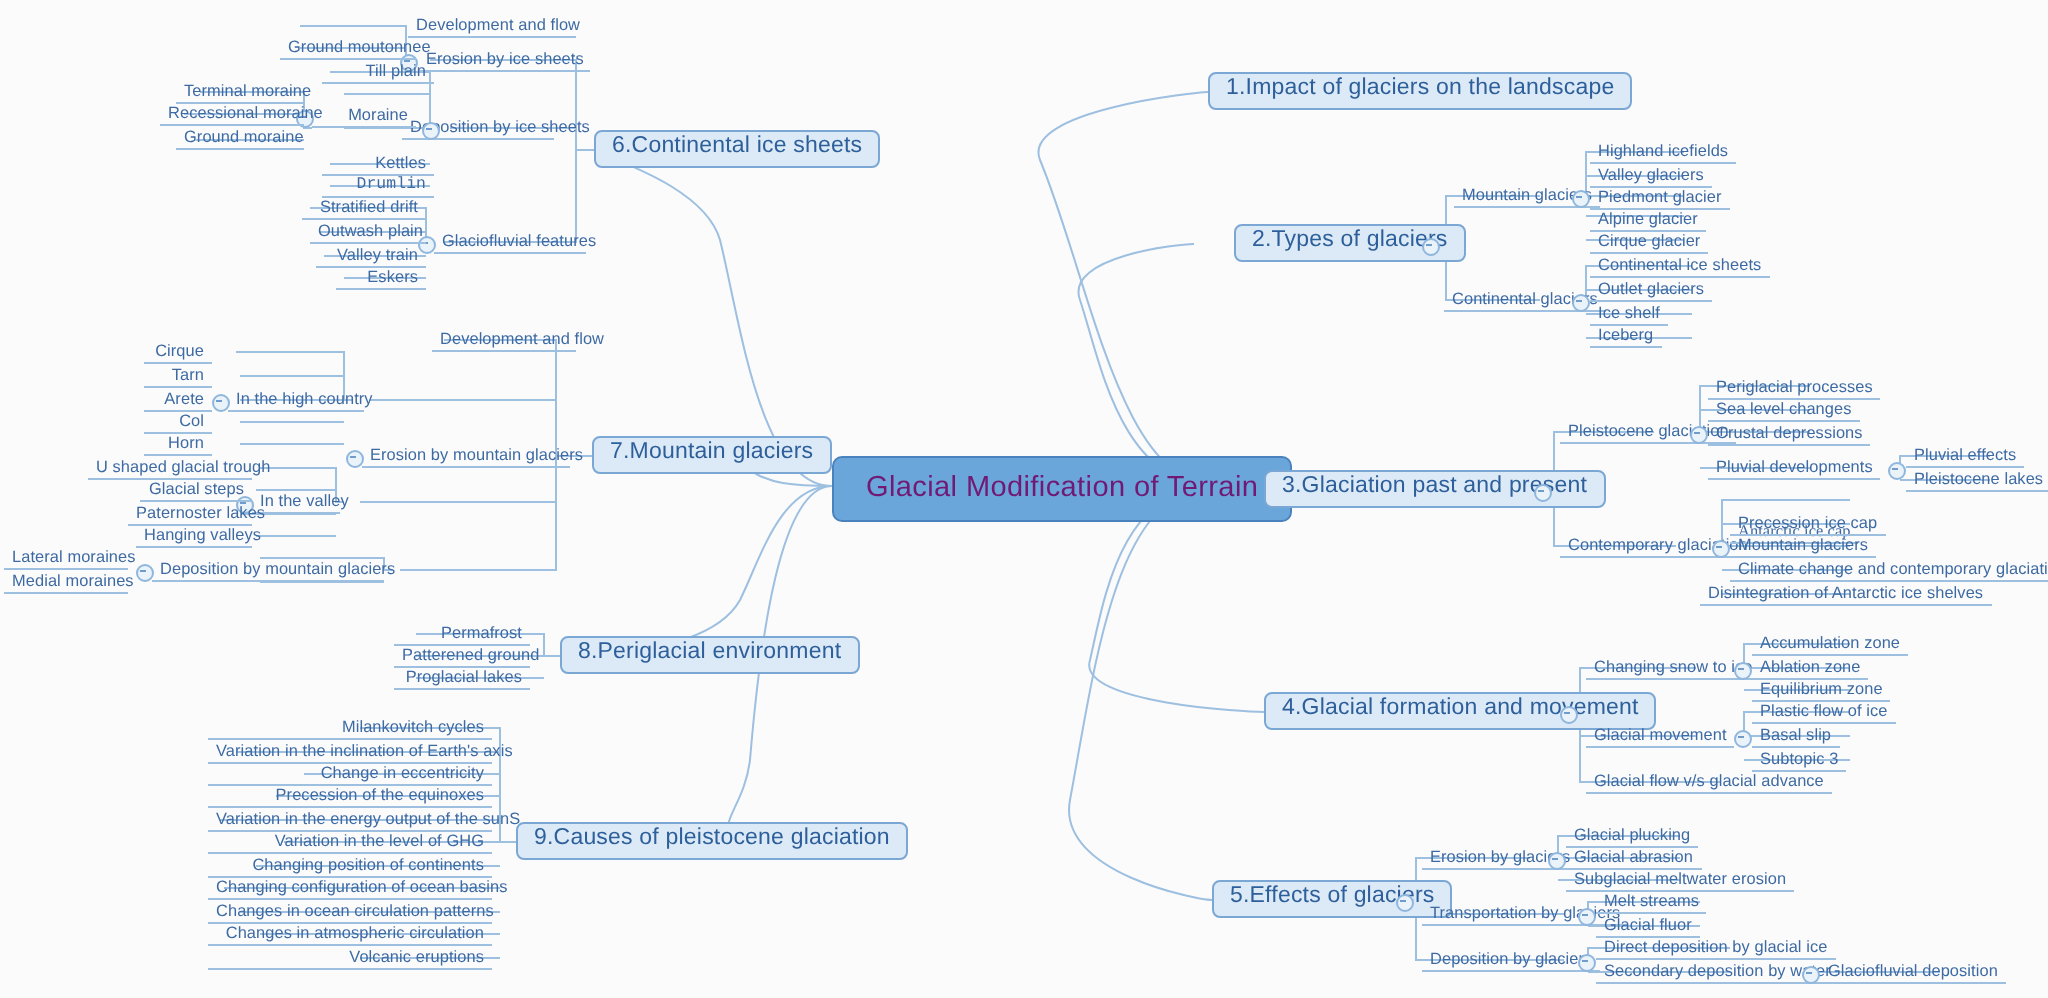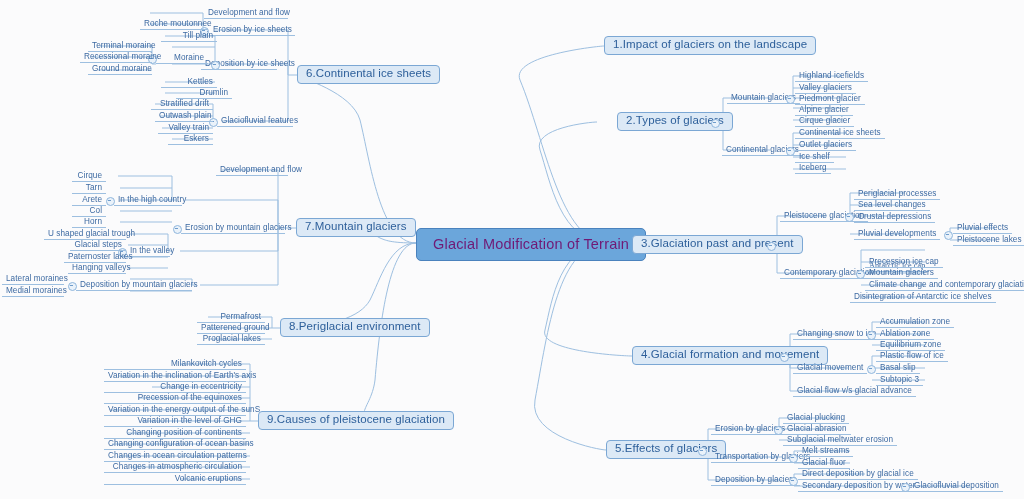--- a/index.html
+++ b/index.html
@@ -278,27 +278,27 @@
   <div class="node leaf r" style="left:798px;top:468px;">Direct deposition by glacial ice</div>
   <div class="node leaf r" style="left:798px;top:480px;">Secondary deposition by water</div>
   <span class="toggle" style="left:901px;top:483px;"></span>
   <div class="node leaf r" style="left:910px;top:480px;">Glaciofluvial deposition</div>
 
   <div class="node lvl1" style="left:297px;top:65px;">6.Continental ice sheets</div>
 
   <div class="node leaf l" style="left:209px;top:24px;width:86px;">Erosion by ice sheets</div>
   <span class="toggle" style="left:200px;top:27px;"></span>
   <div class="node leaf l" style="left:204px;top:7px;width:84px;">Development and flow</div>
-  <div class="node leaf l" style="left:140px;top:18px;width:68px;">Roche moutonnee</div>
+  <div class="node leaf l" style="left:140px;top:18px;width:68px;">Ground moutonnee</div>
 
   <div class="node leaf l" style="left:201px;top:58px;width:76px;">Deposition by ice sheets</div>
   <span class="toggle" style="left:211px;top:61px;"></span>
   <div class="node leaf l" style="left:161px;top:30px;width:56px;">Till plain</div>
   <div class="node leaf l" style="left:161px;top:76px;width:56px;">Kettles</div>
-  <div class="node leaf l" style="left:176px;top:87px;width:56px;">Drumlin</div>
+  <div class="node leaf l" style="left:161px;top:87px;width:56px;font-family:Liberation Mono, monospace;">Drumlin</div>
   <div class="node leaf l" style="left:156px;top:52px;width:52px;">Moraine</div>
   <span class="toggle" style="left:148px;top:55px;"></span>
   <div class="node leaf l" style="left:88px;top:40px;width:64px;">Terminal moraine</div>
   <div class="node leaf l" style="left:80px;top:51px;width:72px;">Recessional moraine</div>
   <div class="node leaf l" style="left:88px;top:63px;width:64px;">Ground moraine</div>
 
   <div class="node leaf l" style="left:217px;top:115px;width:76px;">Glaciofluvial features</div>
   <span class="toggle" style="left:209px;top:118px;"></span>
   <div class="node leaf l" style="left:151px;top:98px;width:62px;">Stratified drift</div>
   <div class="node leaf l" style="left:155px;top:110px;width:58px;">Outwash plain</div>

